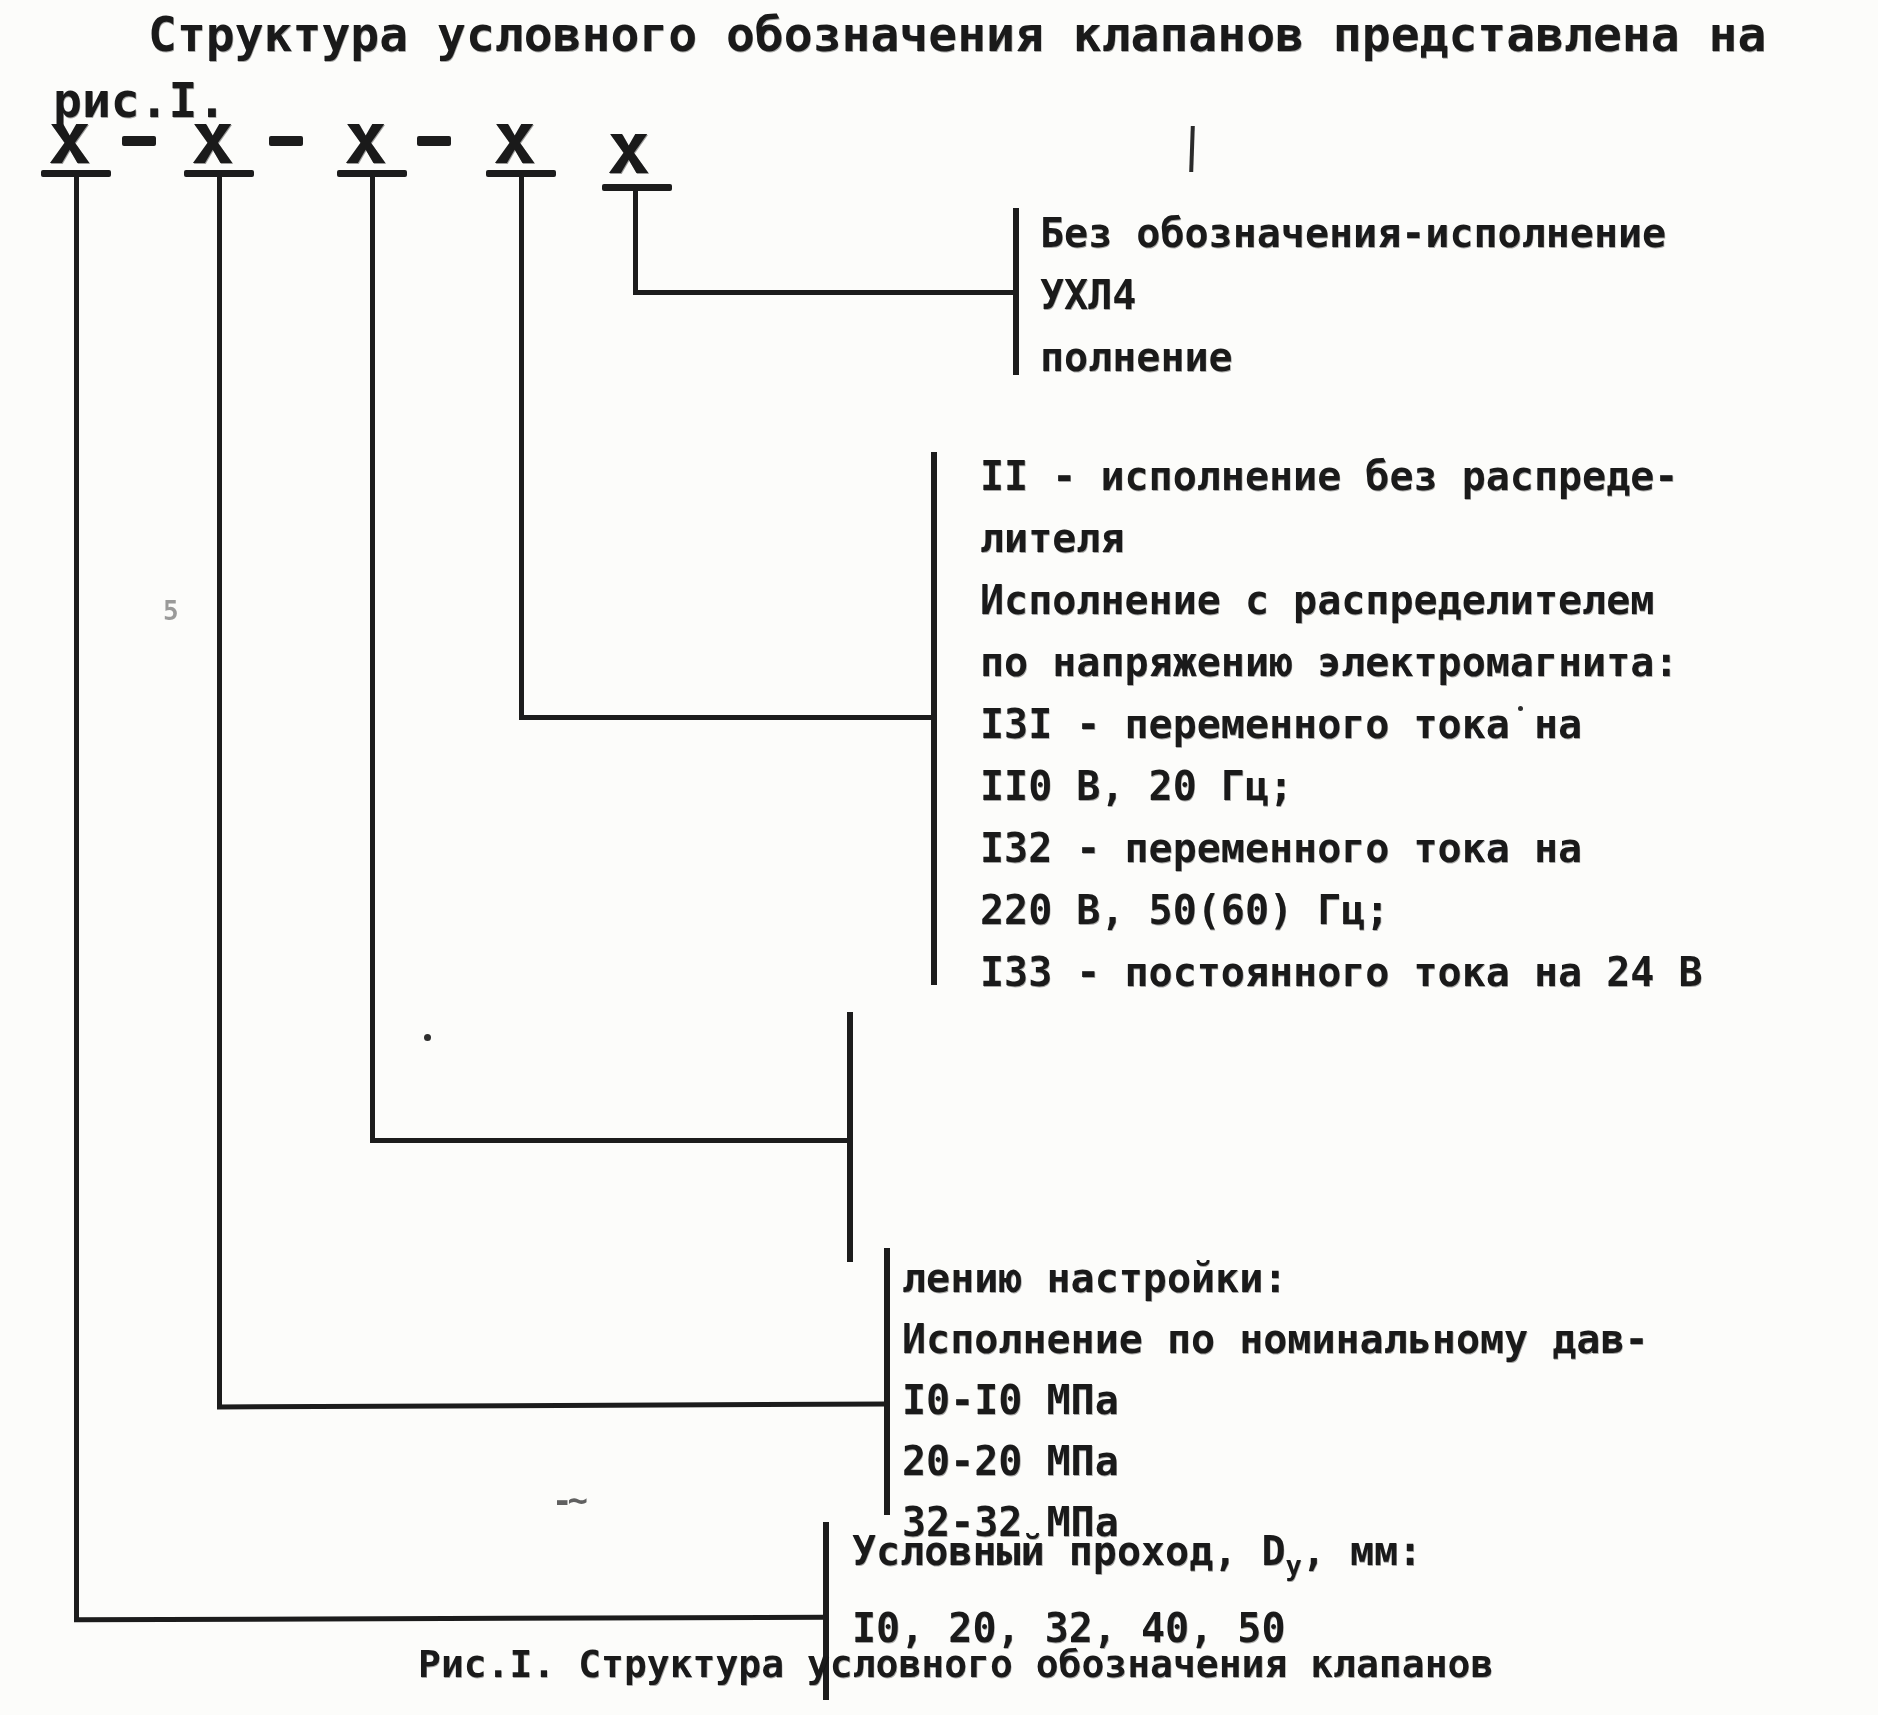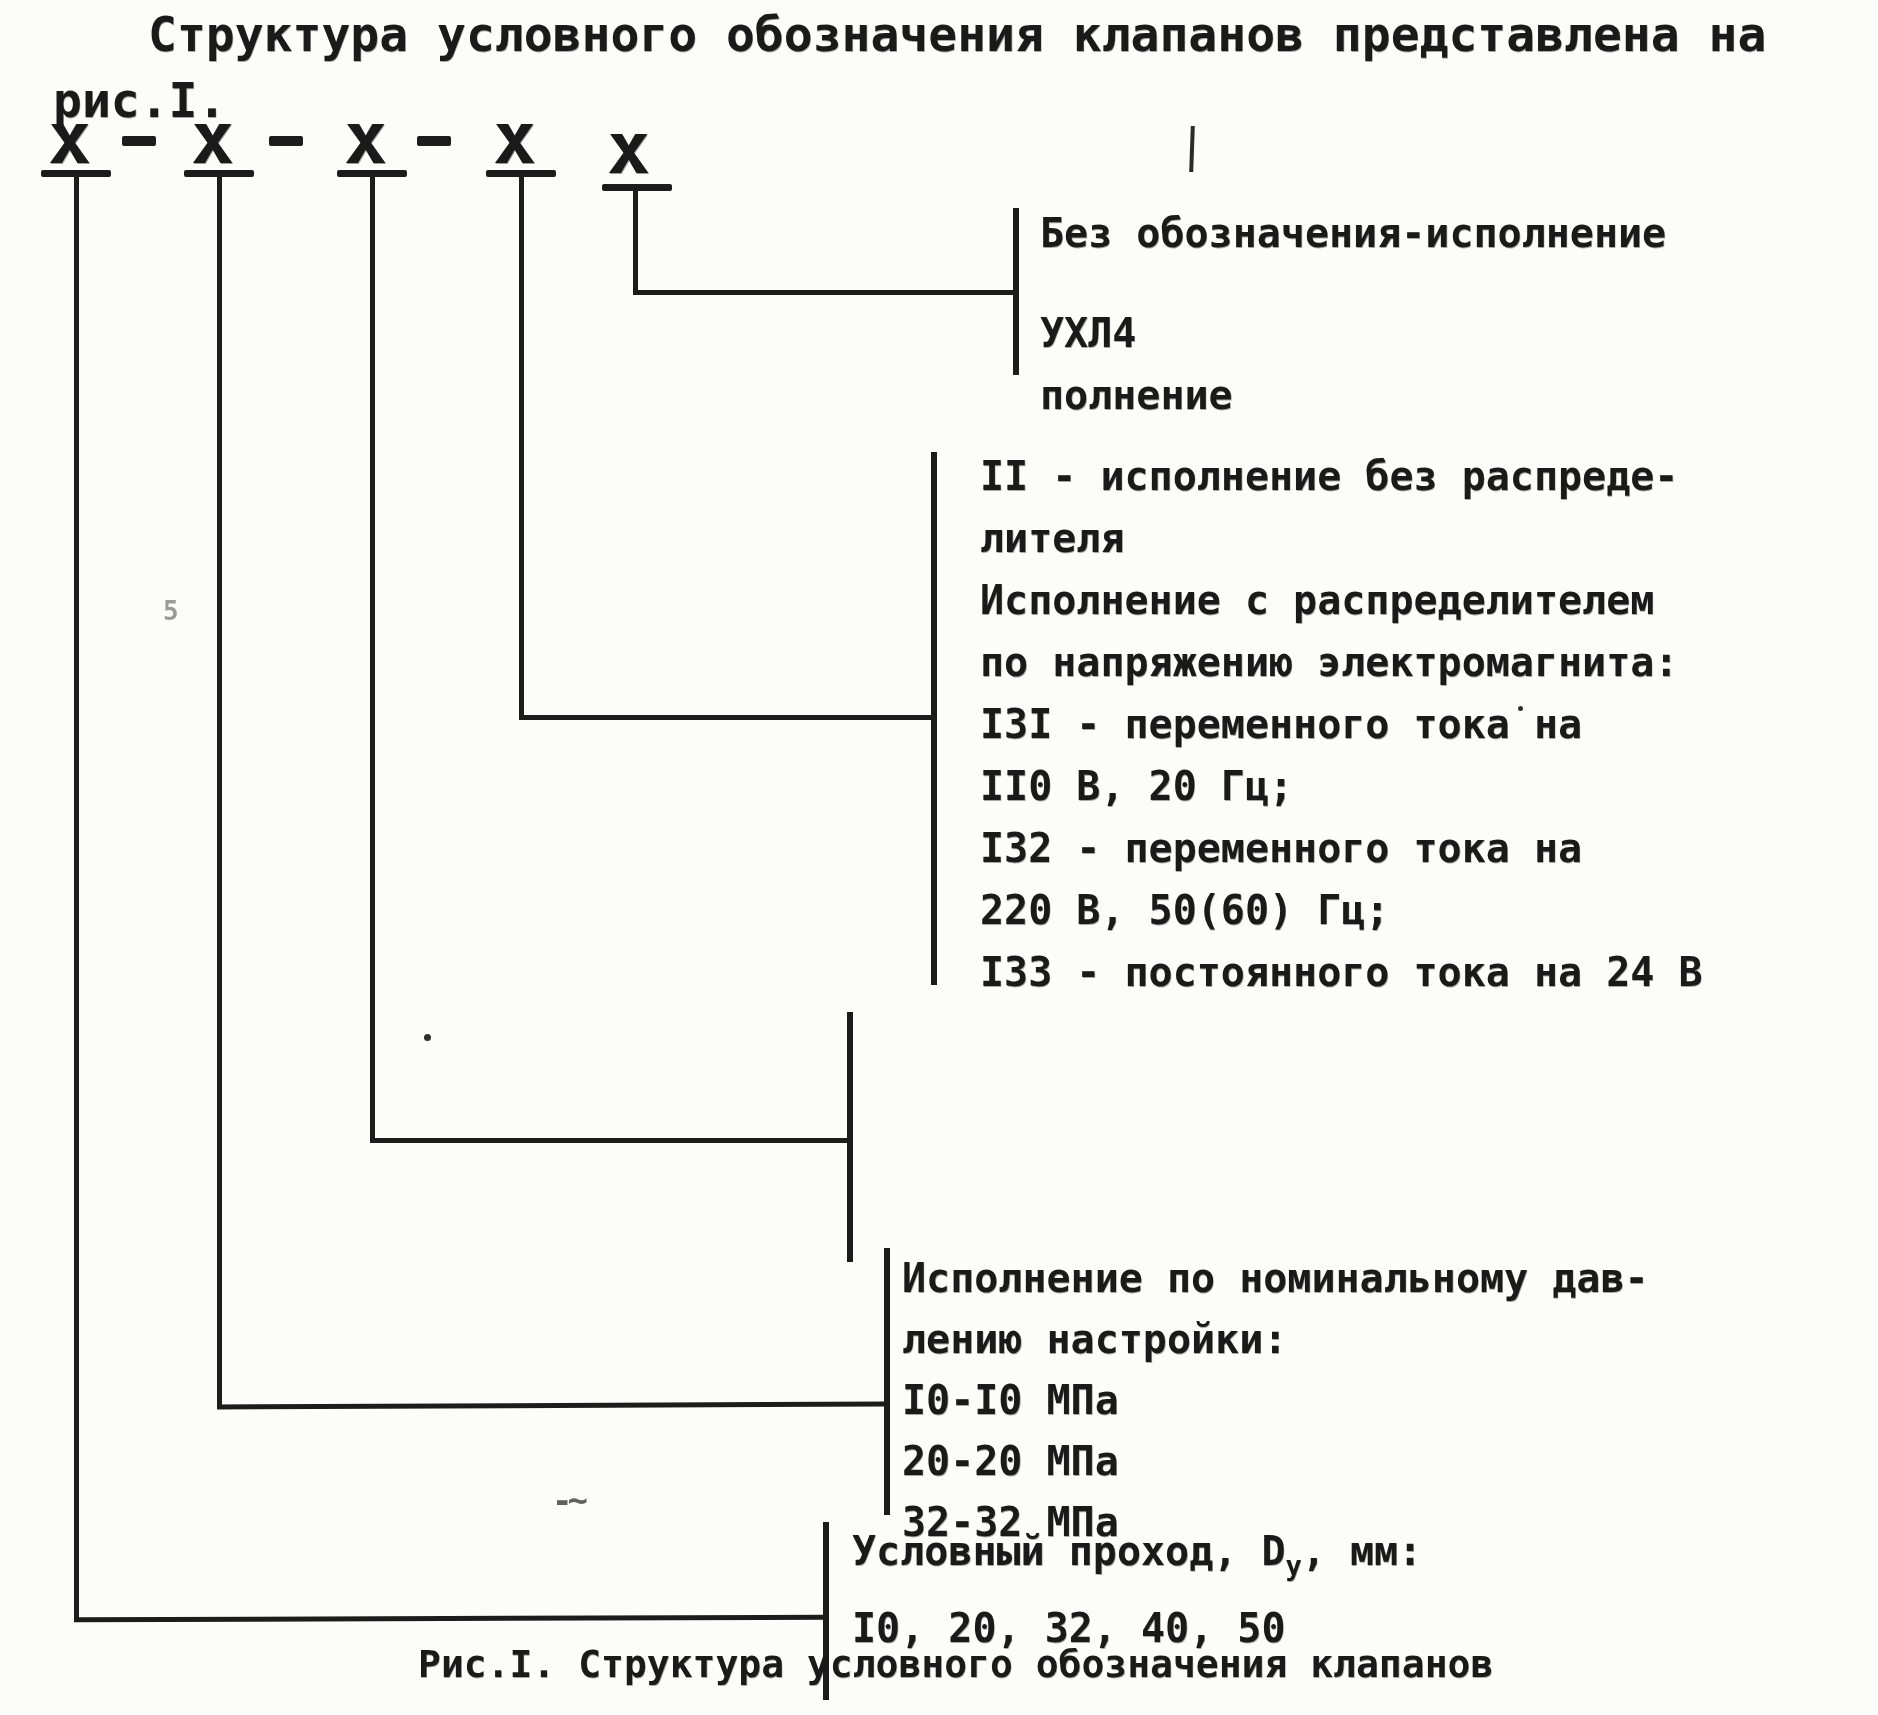--- a/index.html
+++ b/index.html
@@ -78,40 +78,40 @@
   <div class="hline" style="left:74px;top:1616px;width:752px;transform:rotate(-0.2deg);"></div>
 
   <div class="bar" style="left:1013px;top:208px;height:167px;"></div>
   <div class="bar" style="left:931px;top:452px;height:533px;"></div>
   <div class="bar" style="left:847px;top:1012px;height:250px;"></div>
   <div class="bar" style="left:884px;top:1248px;height:267px;"></div>
   <div class="bar" style="left:823px;top:1522px;height:178px;"></div>
 
   <div class="block" style="left:1040px;top:202px;">
     <div class="row" style="line-height:62px;">Без обозначения-исполнение</div>
-    <div class="row" style="line-height:62px;margin-top:38px;">УХЛ4</div>
+    <div class="row" style="line-height:62px;">УХЛ4</div>
     <div class="row" style="line-height:62px;">полнение</div>
   </div>
 
   <div class="block" style="left:962px;top:445px;margin-left:18px;">
     <div class="row" style="line-height:62px;">II - исполнение без распреде-</div>
     <div class="row" style="line-height:62px;">лителя</div>
     <div class="row" style="line-height:62px;">Исполнение с распределителем</div>
     <div class="row" style="line-height:62px;">по напряжению электромагнита:</div>
     <div class="row" style="line-height:62px;">I3I - переменного тока на</div>
     <div class="row" style="line-height:62px;">II0 В, 20 Гц;</div>
     <div class="row" style="line-height:62px;">I32 - переменного тока на</div>
     <div class="row" style="line-height:62px;">220 В, 50(60) Гц;</div>
     <div class="row" style="line-height:62px;">I33 - постоянного тока на 24 В</div>
   </div>
 
 
   <div class="block" style="left:902px;top:1248px;">
+    <div class="row" style="line-height:61px;">лению настройки:</div>
     <div class="row" style="line-height:61px;">Исполнение по номинальному дав-</div>
-    <div class="row" style="line-height:61px;">лению настройки:</div>
     <div class="row" style="line-height:61px;">I0-I0 МПа</div>
     <div class="row" style="line-height:61px;">20-20 МПа</div>
     <div class="row" style="line-height:61px;">32-32 МПа</div>
   </div>
 
   <div class="block" style="left:852px;top:1520px;">
     <div class="row" style="line-height:63px;"><span>Условный проход, D</span><span class="subch">у</span><span>, мм:</span></div>
     <div class="row" style="line-height:63px;">I0, 20, 32, 40, 50</div>
   </div>
 

